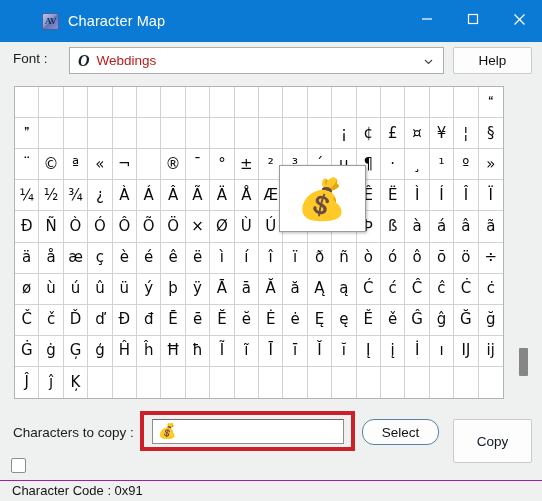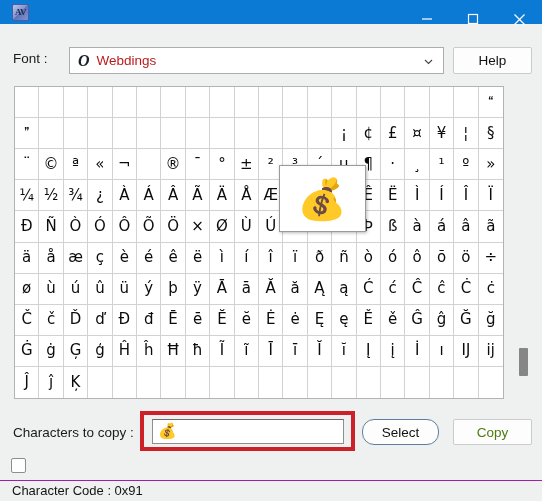--- a/index.html
+++ b/index.html
@@ -11,25 +11,26 @@
     height: 501px;
     background: #eff0f0;
     font-family: "Liberation Sans", sans-serif;
     overflow: hidden;
     position: relative;
     -webkit-font-smoothing: antialiased;
   }
 
   
   #titlebar {
-    height: 24px;
+    height: 42px;
     background: #0a7ad4;
     display: flex;
     align-items: center;
     position: relative;
+    padding-left: 30px;
   }
   #app-icon {
     width: 17px;
     height: 17px;
     margin-left: 12px;
     margin-right: 9px;
     position: relative;
     flex: 0 0 auto;
   }
   #app-icon .cube {
@@ -271,27 +272,27 @@
     display: flex;
     align-items: center;
     justify-content: center;
     z-index: 9;
   }
   #copy-button {
     position: absolute;
     left: 453px;
     top: 419px;
     width: 79px;
-    height: 26px;
+    height: 44px;
     background: #fdfdfd;
     border: 1px solid #cbcbcb;
     border-radius: 2px;
     box-sizing: border-box;
     font-size: 13.5px;
-    color: #4d7c0f;
+    color: #0f172a;
     display: flex;
     align-items: center;
     justify-content: center;
   }
 
   
   #advanced-row {
     position: absolute;
     left: 11px;
     top: 458px;
@@ -332,20 +333,21 @@
   }
 </style>
 </head>
 <body>
 
 <div id="titlebar">
   <div id="app-icon">
     <div class="cube"></div>
     <div class="glyphs">AV</div>
   </div>
+  <div id="title-text">Character Map</div>
 
   <div class="wincontrols">
     <div class="wc">
       <svg width="12" height="12" viewBox="0 0 12 12">
           <line x1="1" y1="6" x2="11" y2="6" stroke="#ffffff" stroke-width="1.2"></line>
         </svg>
     </div>
     <div class="wc">
       <svg width="12" height="12" viewBox="0 0 12 12">
           <rect x="1.5" y="1.5" width="9" height="9" fill="none" stroke="#ffffff" stroke-width="1.2"></rect>

